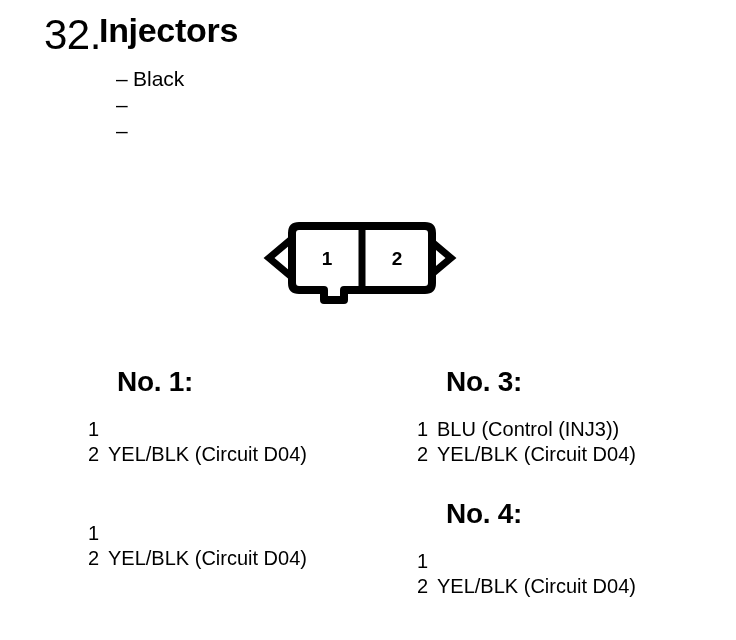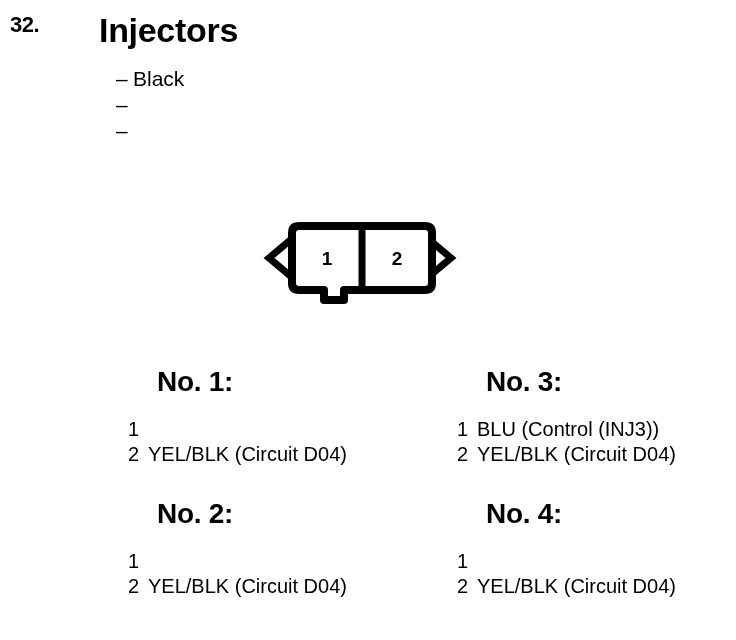--- a/index.html
+++ b/index.html
@@ -20,24 +20,24 @@
 
   
   #header-block {
     position: absolute;
     left: 0;
     top: 0;
     width: 736px;
   }
   #section-number {
     position: absolute;
-    left: 10px;
+    left: 44px;
     top: 14px;
-    font-size: 22px;
-    font-weight: bold;
+    font-size: 42px;
+    font-weight: normal;
     letter-spacing: -0.5px;
     line-height: 1;
   }
   #page-title {
     position: absolute;
     left: 99px;
     top: 13px;
     font-size: 34px;
     font-weight: bold;
     letter-spacing: -0.3px;
@@ -76,21 +76,20 @@
     font-family: "Liberation Sans", sans-serif;
     font-size: 19px;
     font-weight: bold;
     fill: #000000;
   }
 
   
   .injector-group {
     position: absolute;
     width: 330px;
-    margin-left: 40px;
   }
   #group-0 { left: 88px;  top: 368px; }
   #group-1 { left: 417px; top: 368px; }
   #group-2 { left: 88px;  top: 500px; }
   #group-3 { left: 417px; top: 500px; }
 
   .group-title {
     font-size: 28px;
     font-weight: bold;
     line-height: 1;
@@ -186,21 +185,20 @@
       <span class="pin-desc">BLU (Control (INJ3))</span>
     </div>
     <div class="pin-row">
       <span class="pin-index">2</span>
       <span class="pin-desc">YEL/BLK (Circuit D04)</span>
     </div>
   </div>
 </div>
 
 <div class="injector-group" id="group-2">
-  <div class="group-title">No. 2:</div>
   <div class="pin-table">
     <div class="pin-row">
       <span class="pin-index">1</span>
     </div>
     <div class="pin-row">
       <span class="pin-index">2</span>
       <span class="pin-desc">YEL/BLK (Circuit D04)</span>
     </div>
   </div>
 </div>

